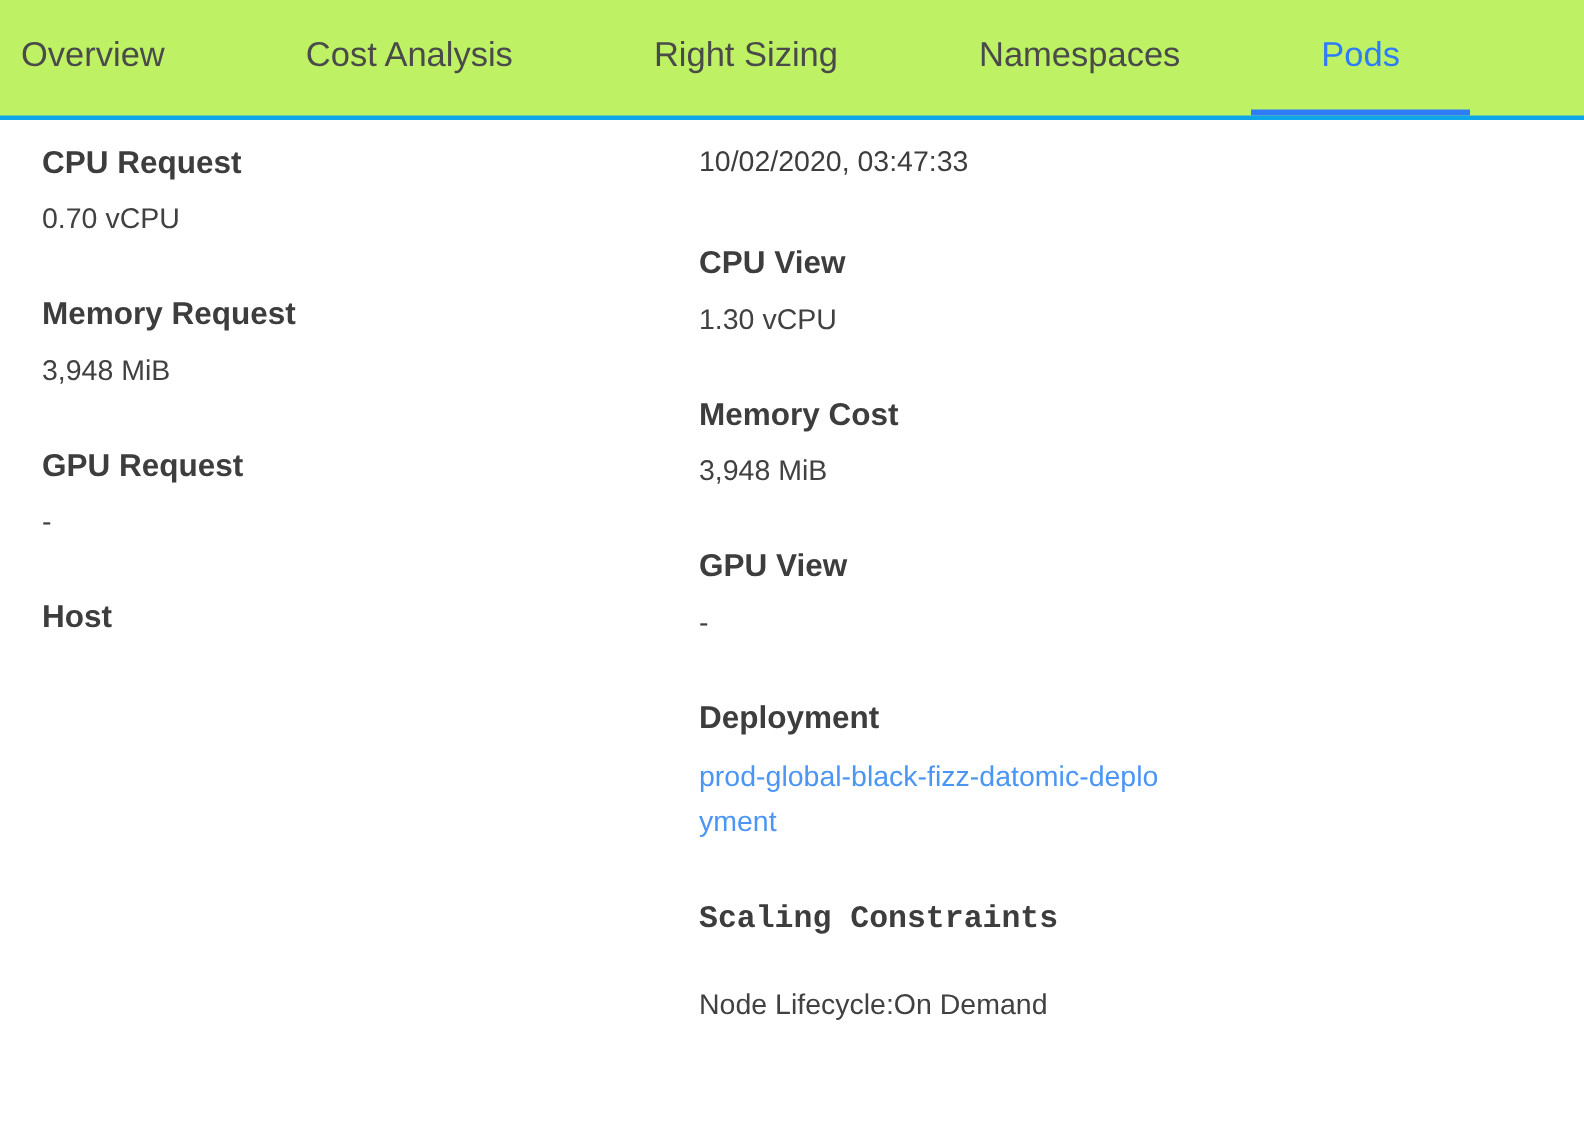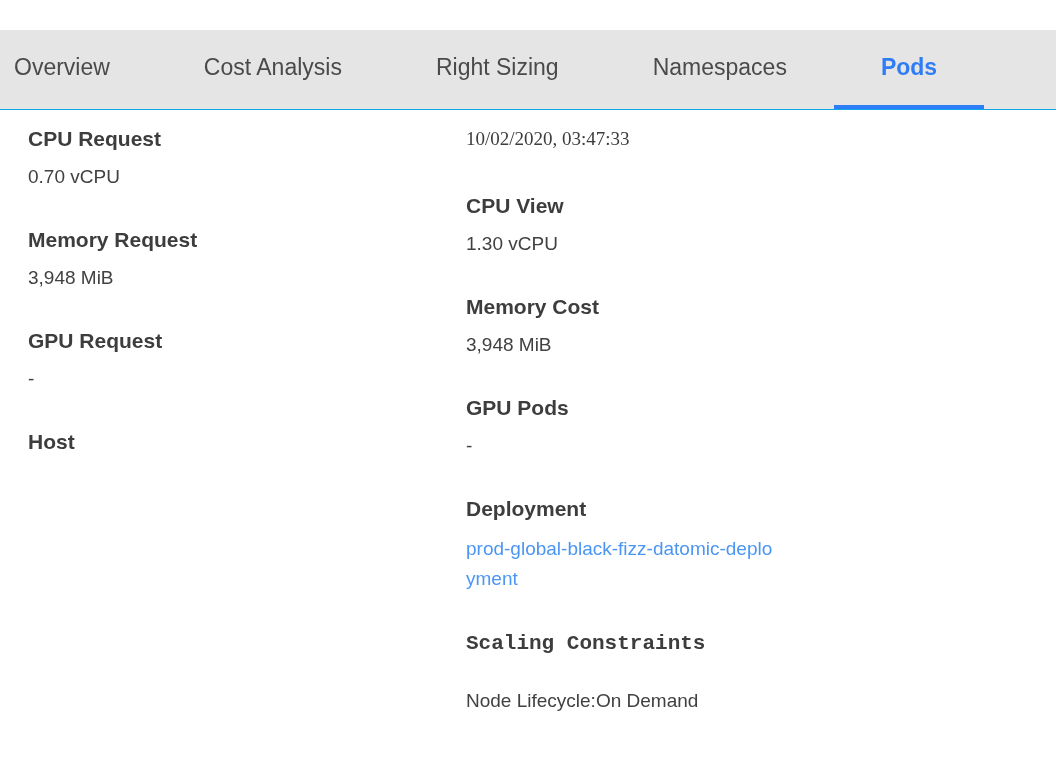--- a/index.html
+++ b/index.html
@@ -6,58 +6,57 @@
   html, body {
     width: 1056px; height: 758px;
     background: #ffffff;
     font-family: "Liberation Sans", "DejaVu Sans", sans-serif;
     overflow: hidden;
   }
   
   .tab-bar {
     display: flex;
     height: 80px;
-    border-bottom: 1px solid #0ea5e9;
-    background: #e5e5e5;
-    margin-top: 30px;
+    border-bottom: 3px solid #0ea5e9;
+    background: #bef264;
   }
   .tab {
     display: flex;
     align-items: center;
     padding: 0 47px;
     font-size: 23px;
     color: #4a4a4a;
     border-bottom: 4px solid transparent;
     cursor: pointer;
     white-space: nowrap;
   }
   .tab:first-child { padding-left: 14px; }
   .tab.active {
     color: #2e7cf6;
     border-bottom-color: #2e7cf6;
-    font-weight: 700;
+    font-weight: 400;
   }
   
   .content {
     display: flex;
     padding: 16px 0 0 28px;
   }
   .col { width: 438px; flex: 0 0 438px; }
   .meta-row {
     font-size: 19px;
     line-height: 26px;
     margin-bottom: 41px;
   }
   .link {
     color: #4b96f5;
     text-decoration: none;
     cursor: pointer;
     display: inline-block;
   }
-  .timestamp { color: #3d3d3d; font-family: Liberation Serif, serif; }
+  .timestamp { color: #3d3d3d; }
   .field { margin-bottom: 37px; }
   .field-label {
     font-size: 21px;
     line-height: 26px;
     font-weight: 700;
     color: #3d3d3d;
     margin-bottom: 12px;
   }
   .field-value {
     font-size: 19px;
@@ -123,21 +122,21 @@
       <div class="field-label">CPU View</div>
       <div class="field-value">1.30 vCPU</div>
     </div>
 
     <div class="field">
       <div class="field-label">Memory Cost</div>
       <div class="field-value">3,948 MiB</div>
     </div>
 
     <div class="field">
-      <div class="field-label">GPU Pods</div>
+      <div class="field-label">GPU View</div>
       <div class="field-value">-</div>
     </div>
 
     <div class="field">
       <div class="field-label">Deployment</div>
       <a class="link link-value deploy-width">prod-global-black-fizz-datomic-deployment</a>
     </div>
 
     <div class="field scaling">
       <div class="field-label">Scaling Constraints</div>

